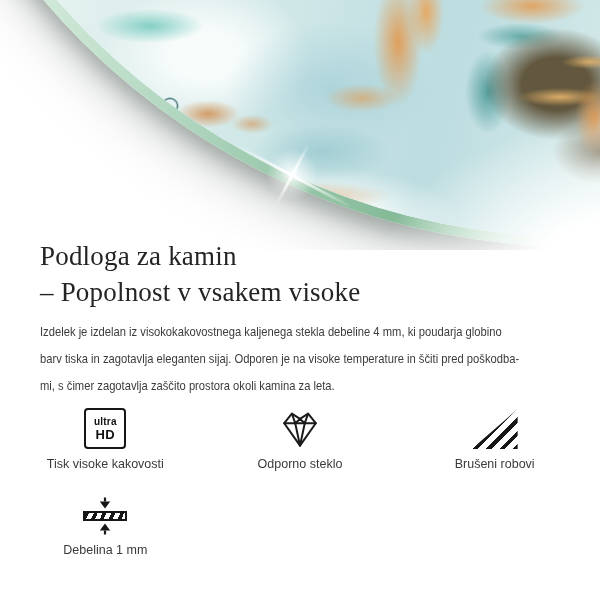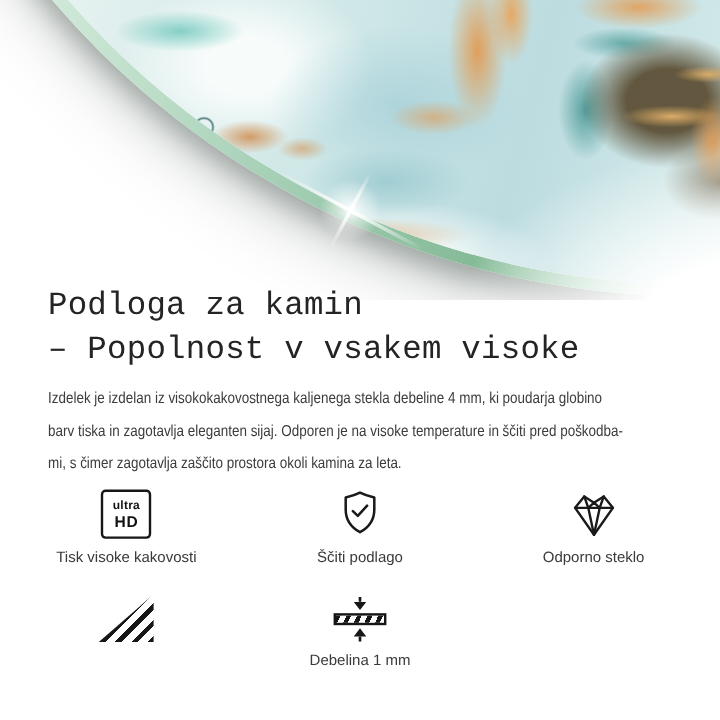--- a/index.html
+++ b/index.html
@@ -48,21 +48,21 @@
     background:linear-gradient(90deg,rgba(255,255,255,0) 0%,#ffffff 50%,rgba(255,255,255,0) 100%);
     transform:rotate(28deg);}
   .sparkle::after{content:"";position:absolute;left:-36px;top:-1.5px;width:72px;height:3px;border-radius:2px;
     background:linear-gradient(90deg,rgba(255,255,255,0) 0%,#ffffff 50%,rgba(255,255,255,0) 100%);
     transform:rotate(-62deg);}
   .sparkle-core{position:absolute;left:-26px;top:-26px;width:52px;height:52px;border-radius:50%;
     background:radial-gradient(circle,rgba(255,255,255,0.95) 0%,rgba(255,255,255,0.5) 30%,rgba(255,255,255,0) 70%);}
 
   
   .content{position:relative;padding:0 40px;}
-  h1{margin:-12px 0 0;font-family:Liberation Mono, monospace;font-weight:400;
+  h1{margin:-12px 0 0;font-family:Liberation Serif, serif;font-weight:400;
      font-size:27px;line-height:36px;color:#242424;letter-spacing:0.2px;}
   .t-line{display:block;}
   .desc{margin:8px 0 0;font-size:13.2px;line-height:27px;color:#3c3c3c;
         transform:scaleX(0.85);transform-origin:0 0;width:640px;}
   .p-line{display:block;white-space:nowrap;}
 
   
   .features{margin:0 8px;display:grid;grid-template-columns:repeat(3,1fr);row-gap:14px;}
   .feature{text-align:center;}
   .icon-box{height:50px;display:flex;align-items:flex-end;justify-content:center;}
@@ -116,46 +116,38 @@
     <div class="feature">
       <div class="icon-box">
         <div class="uhd-box">
           <span class="uhd-top">ultra</span>
           <span class="uhd-bottom">HD</span>
         </div>
       </div>
       <div class="f-label">Tisk visoke kakovosti</div>
     </div>
 
-    <div class="feature">
-      <div class="icon-box">
-        <svg class="ic" width="44" height="44" viewBox="0 0 48 48" fill="none" stroke="#1a1a1a" stroke-width="2.3" stroke-linecap="round" stroke-linejoin="round">
-          <path d="M24 6 C28 8 33 9.5 37 10.5 V21.5 C37 31.5 31.5 37.8 24 42 C16.5 37.8 11 31.5 11 21.5 V10.5 C15 9.5 20 8 24 6 Z"></path>
-          <path d="M17.5 22.8 L22 27.2 L30.5 17.8"></path>
-        </svg>
-      </div>
-      <div class="f-label">Ščiti podlago</div>
-    </div>
 
     <div class="feature">
       <div class="icon-box">
         <svg class="ic" width="46" height="42" viewBox="0 0 48 44" fill="none" stroke="#1a1a1a" stroke-width="2.1" stroke-linecap="round" stroke-linejoin="round">
           <path d="M7.5 17 L15.5 7 L24 12.5 L32.5 7 L40.5 17 L24 40.5 Z"></path>
           <path d="M7.5 17 H40.5"></path>
           <path d="M15.5 7 L19 17 M32.5 7 L29 17 M24 12.5 L19 17 M24 12.5 L29 17"></path>
           <path d="M19 17 L24 40.5 M29 17 L24 40.5"></path>
         </svg>
       </div>
       <div class="f-label">Odporno steklo</div>
     </div>
 
     <div class="feature">
       <div class="icon-box">
         <div class="bevel"></div>
       </div>
+      <div class="f-label">Brušeni robovi</div>
     </div>
 
     <div class="feature">
       <div class="icon-box">
         <div class="thick-wrap">
           <svg width="16" height="12" viewBox="0 0 16 12">
             <line x1="8" y1="0.5" x2="8" y2="4.5" stroke="#161616" stroke-width="2.2"></line>
             <path d="M2.8 4.6 H13.2 L8 11.4 Z" fill="#161616"></path>
           </svg>
           <div class="thick-bar"></div>

